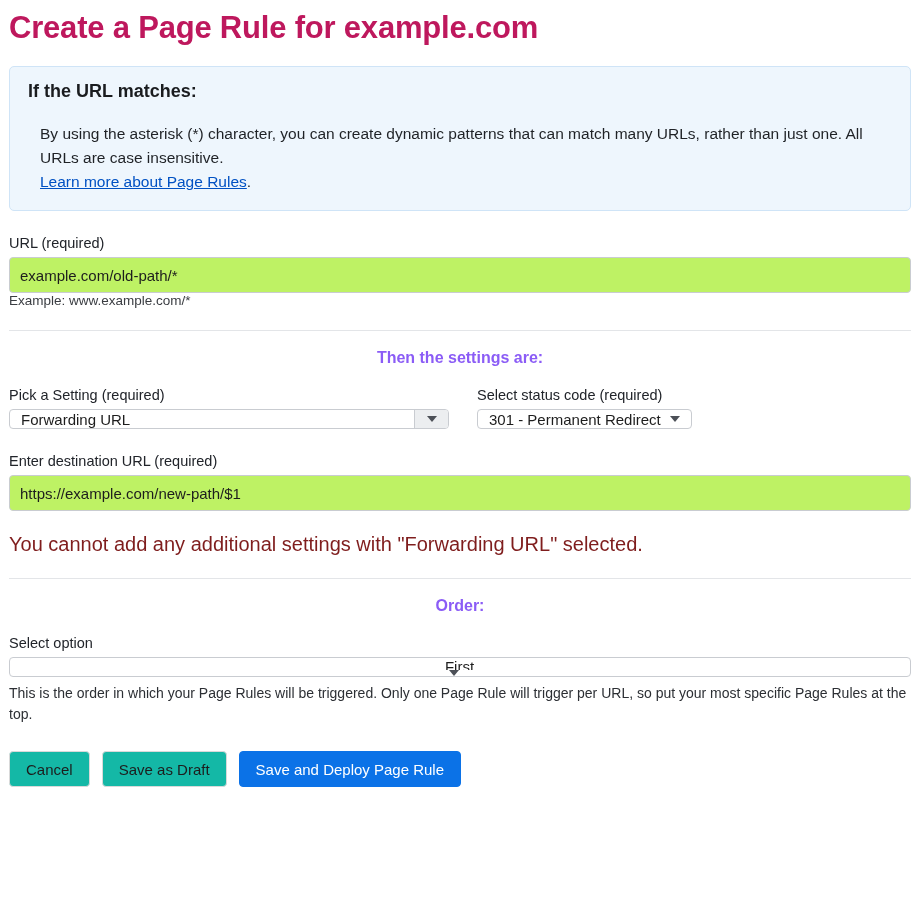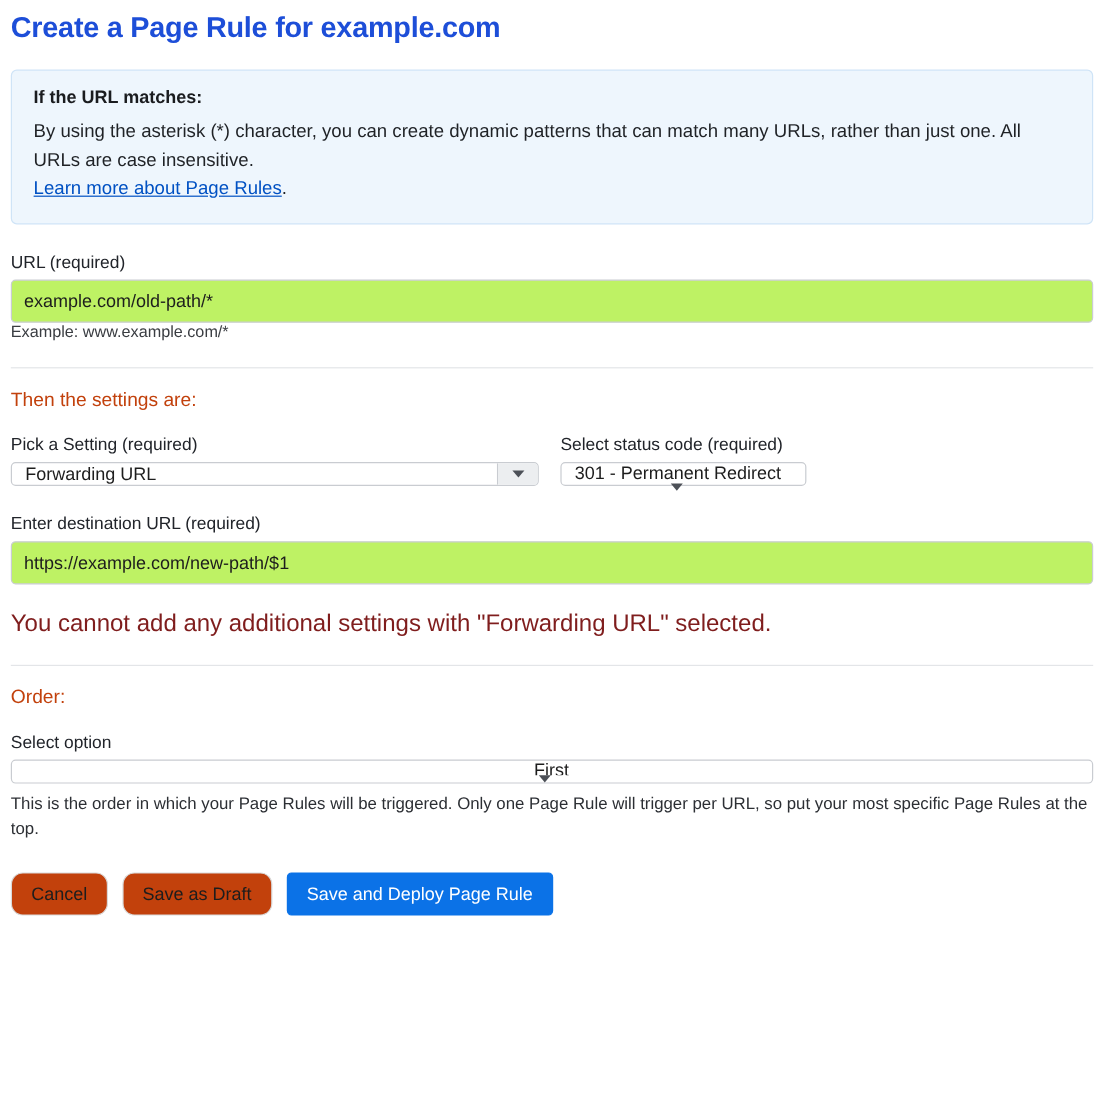--- a/index.html
+++ b/index.html
@@ -13,43 +13,44 @@
   body {
     width: 920px;
     height: 921px;
     overflow: hidden;
   }
   .page {
     width: 920px;
     padding: 0 9px;
   }
   .page-title {
-    font-size: 24px;
+    font-size: 31px;
     font-weight: bold;
-    color: #1d4ed8;
+    color: #be185d;
     margin: 10px 0 20px 0;
     letter-spacing: -0.2px;
   }
   .info-box {
     background: #eef6fd;
     border: 1px solid #cfe4f7;
     border-radius: 5px;
     padding: 14px 18px 16px 18px;
     margin-bottom: 24px;
   }
   .info-title {
     font-weight: bold;
-    font-size: 15px;
+    font-size: 18px;
     color: #1a1c1f;
-    margin-bottom: 8px;
+    margin-bottom: 20px;
   }
   .info-text {
     font-size: 15.5px;
     line-height: 1.55;
     color: #1f2226;
+    margin-left: 12px;
   }
   .info-link {
     color: #0051c3;
     text-decoration: underline;
     cursor: pointer;
   }
   .field-label {
     font-size: 14.5px;
     color: #21242a;
     margin-bottom: 6px;
@@ -70,28 +71,29 @@
     font-size: 13.5px;
     color: #3a3d42;
     margin-top: 0;
   }
   .divider {
     border: none;
     border-top: 1px solid #e3e5e8;
     margin: 22px 0 18px 0;
   }
   .section-title {
-    font-weight: normal;
+    font-weight: bold;
     font-size: 16px;
-    color: #c2410c;
+    color: #8b5cf6;
     margin-bottom: 20px;
+    text-align: center;
   }
   .row {
     display: flex;
-    gap: 18px;
+    gap: 28px;
     align-items: flex-start;
   }
   .col-setting { width: 440px; }
   .col-status { width: 300px; }
 
   .select-box {
     position: relative;
     height: 20px;
     border: 1px solid #c9ccd1;
     border-radius: 4px;
@@ -121,21 +123,20 @@
   .caret {
     width: 0; height: 0;
     border-left: 5px solid transparent;
     border-right: 5px solid transparent;
     border-top: 6px solid #4c5057;
   }
   .select-inline {
     display: inline-flex;
     width: auto;
     padding-right: 11px;
-    flex-direction: column;
   }
   .select-inline .sel-text { flex: 0 0 auto; padding-right: 9px; }
 
   .select-wide {
     width: 100%;
     justify-content: flex-end;
     padding-right: 12px;
     flex-direction: column;
   }
 
@@ -162,24 +163,23 @@
     font-size: 15px;
     font-family: "Liberation Sans", sans-serif;
     border: 1px solid transparent;
     cursor: pointer;
     padding: 0 16px;
     display: inline-flex;
     align-items: center;
     justify-content: center;
   }
   .btn-secondary {
-    background: #c2410c;
+    background: #14b8a6;
     color: #1d1d1d;
     border-color: #d9d9d9;
-    border-radius: 10px;
   }
   .btn-primary {
     background: #0b72e7;
     color: #ffffff;
     border-color: #0b72e7;
   }
   .mt24 { margin-top: 24px; }
 </style>
 </head>
 <body>

